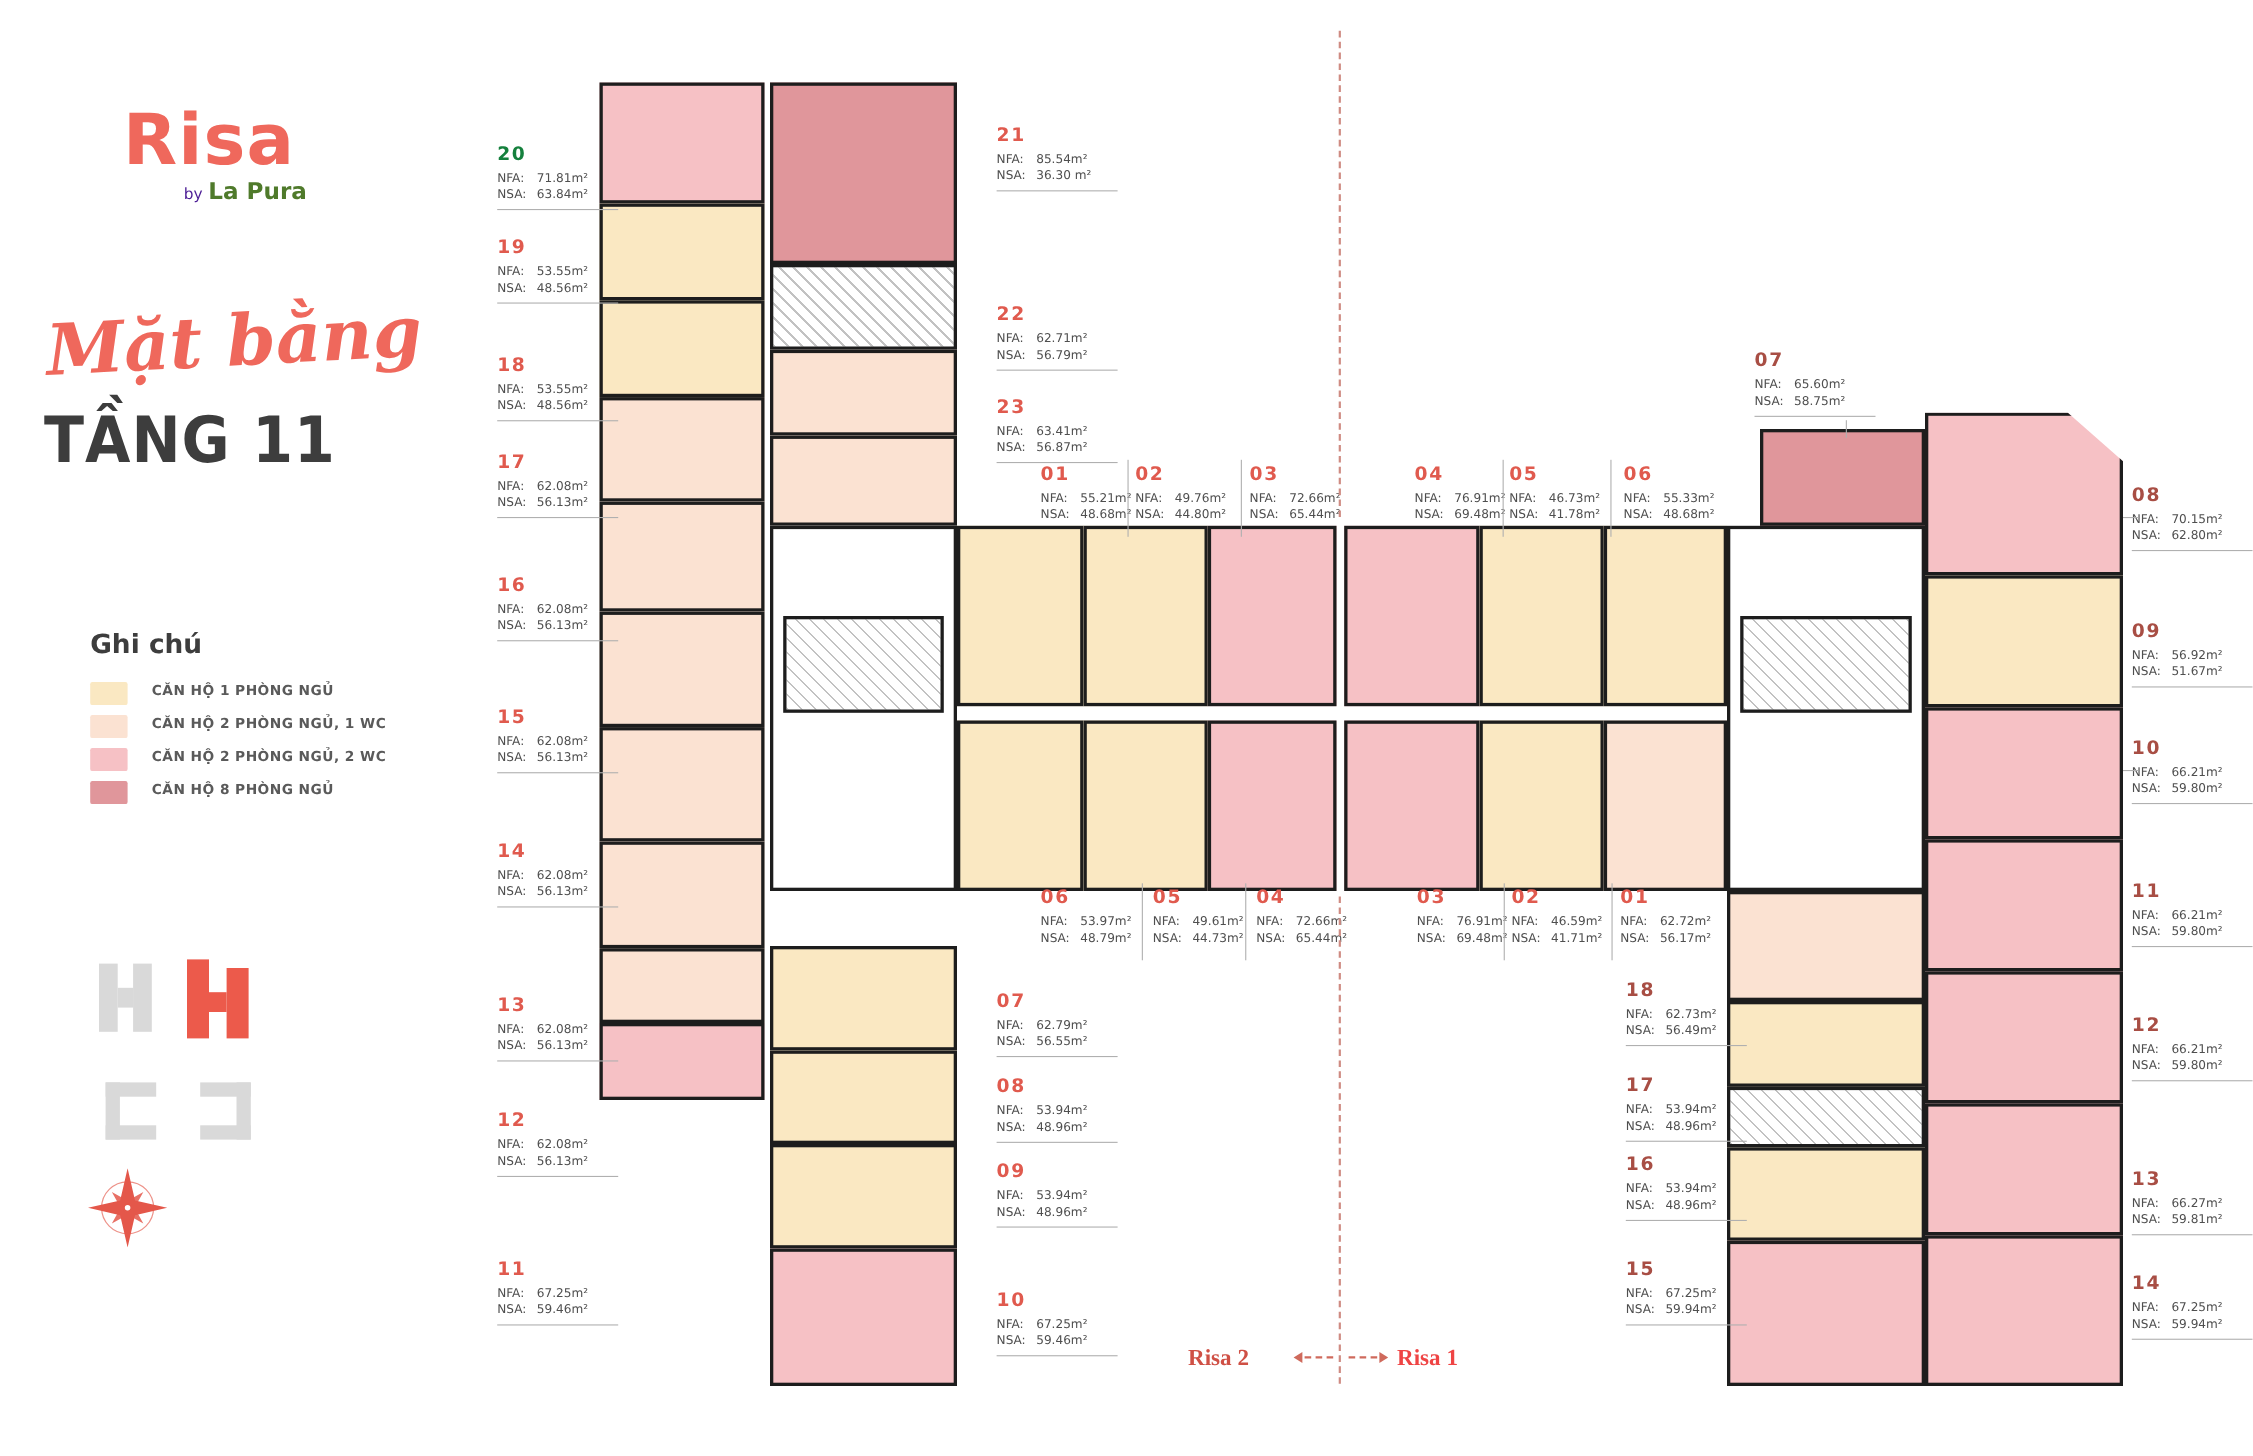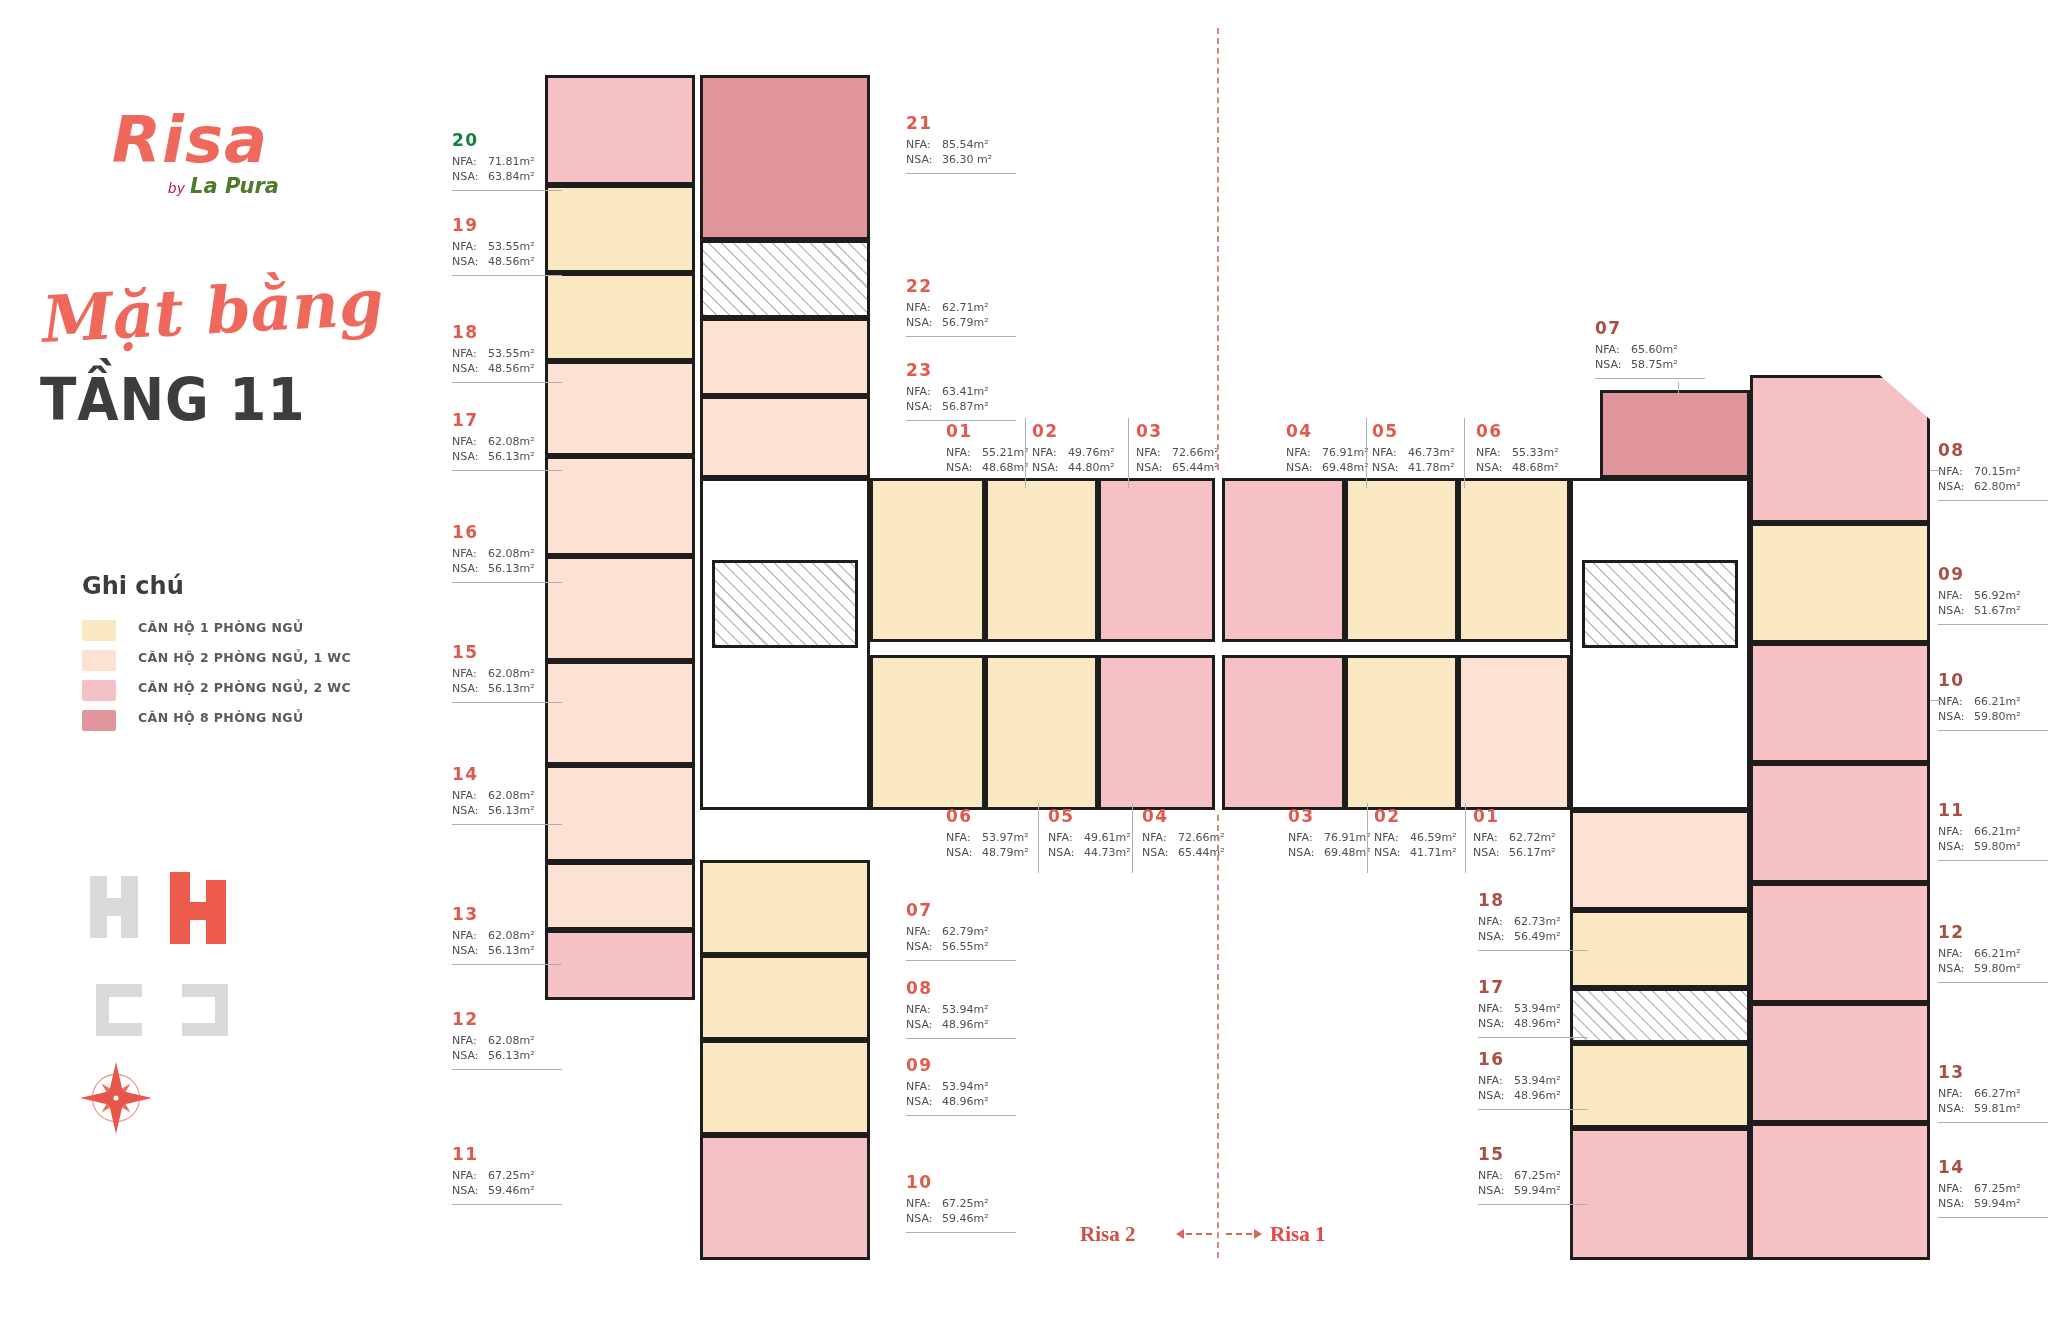--- a/index.html
+++ b/index.html
@@ -1,22 +1,22 @@
 <!DOCTYPE html>
 <html><head>
 <meta charset="utf-8">
 <style>
   html,body{margin:0;padding:0;background:#ffffff;}
   #canvas{position:relative;width:2048px;height:1324px;background:#ffffff;overflow:hidden;
           font-family:"DejaVu Sans","Liberation Sans",sans-serif;}
   
-  .logo{position:absolute;left:95px;top:108px;width:190px;text-align:center;font-style:italic;}
+  .logo{position:absolute;left:95px;top:96px;width:190px;text-align:center;}
   .logo .risa{font-size:64px;font-weight:bold;letter-spacing:1px;line-height:64px;}
   .logo .byline{margin-top:2px;text-align:right;padding-right:6px;}
-  .logo .by{font-size:14px;color:#be185d;margin-right:5px;}
+  .logo .by{font-size:14px;color:#4c1d95;margin-right:5px;}
   .logo .lapura{font-size:21px;font-weight:bold;}
   .title-script{position:absolute;left:44px;top:282px;font-family:"DejaVu Serif","Liberation Serif",serif;
                 font-style:italic;font-weight:bold;font-size:64px;transform:rotate(-3deg);transform-origin:left bottom;}
   .title-floor{position:absolute;left:40px;top:366px;font-size:58px;font-weight:bold;letter-spacing:1px;
                transform:scaleX(.92);transform-origin:left top;}
   .legend-h{position:absolute;left:82px;top:572px;font-size:24px;font-weight:bold;}
   .legend{position:absolute;left:82px;top:620px;}
   .legend-item{display:flex;align-items:flex-start;height:30px;}
   .legend-item .sw{width:34px;height:21px;border-radius:2px;flex:0 0 auto;}
   .legend-item .lb{margin-left:22px;font-size:12.5px;font-weight:bold;color:#5a5a5a;letter-spacing:.4px;}

